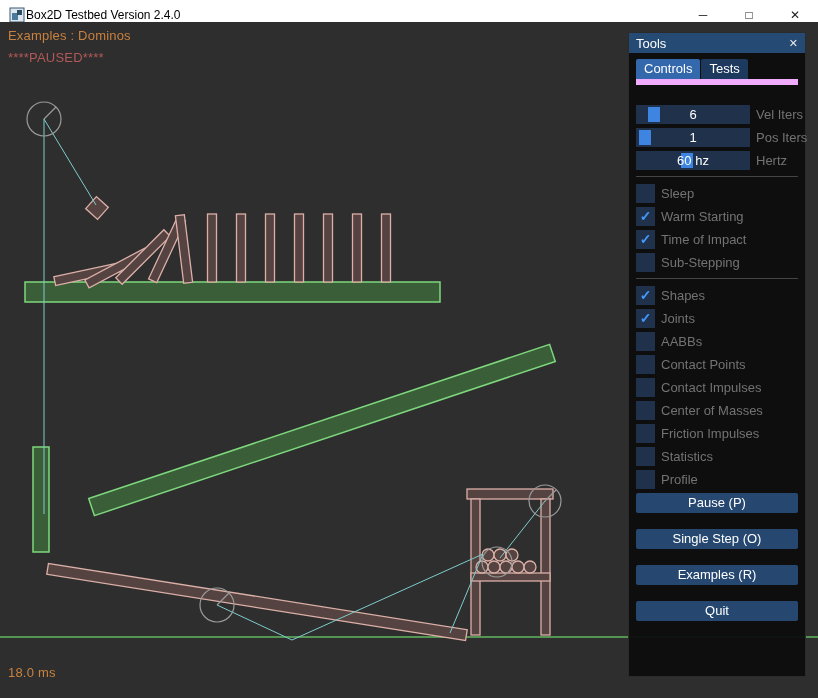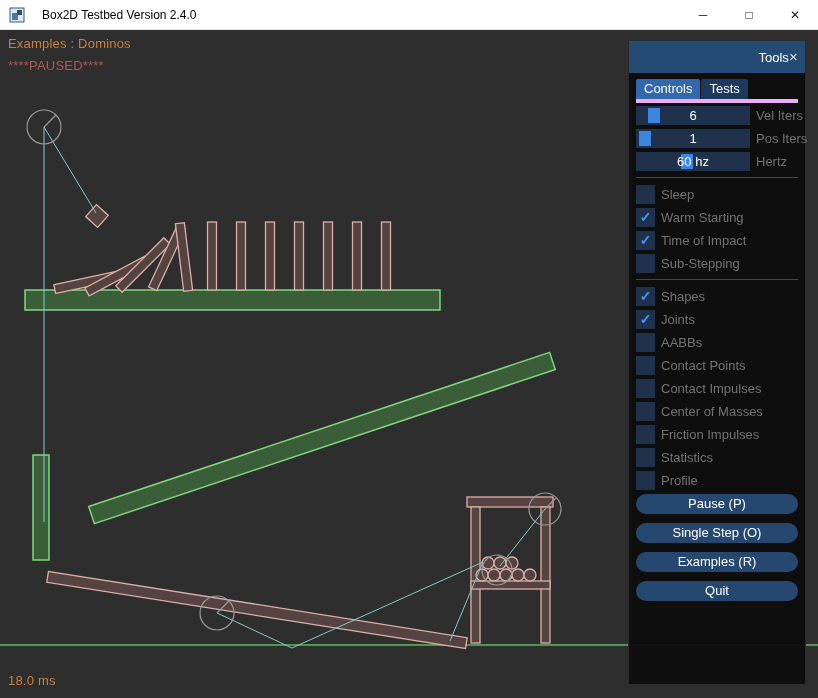--- a/index.html
+++ b/index.html
@@ -7,58 +7,58 @@
     width:818px;height:698px;overflow:hidden;position:relative;
     background:#2e2e2e;font-family:"Liberation Sans",sans-serif;
     -webkit-font-smoothing:antialiased;
   }
   
   .titlebar{
     position:absolute;left:0;top:0;width:818px;height:30px;background:#ffffff;
     border-bottom:1px solid #e3e3e3;box-sizing:border-box;display:flex;align-items:center;
   }
   .app-icon{margin-left:9px;width:16px;height:16px;flex:0 0 auto;}
-  .tb-title{font-size:12px;color:#000;margin-left:17px;white-space:nowrap;}
+  .tb-title{font-size:12px;color:#000;margin-left:1px;white-space:nowrap;}
   .win-btns{position:absolute;right:0;top:0;height:29px;display:flex;}
   .win-btn{width:46px;height:29px;display:flex;align-items:center;justify-content:center;
     font-size:12px;color:#1a1a1a;cursor:default;}
   
-  .canvas{position:absolute;left:0;top:30px;width:818px;height:668px;background:#2e2e2e;}
+  .canvas{position:absolute;left:0;top:22px;width:818px;height:668px;background:#2e2e2e;}
   .canvas svg{position:absolute;left:0;top:0;}
   .overlay-text{position:absolute;font-size:13px;letter-spacing:0.2px;}
   .example-label{left:8px;top:6px;color:#c9813f;}
   .paused-label{left:8px;top:28px;color:#b25858;}
   .frame-time{left:8px;bottom:10px;color:#c9813f;}
   
   .panel{
     position:absolute;left:628px;top:10px;width:178px;height:645px;box-sizing:border-box;
     background:rgba(13,13,13,0.95);border:1px solid #2b2b2b;color:#fff;
   }
   .panel-title{
-    height:32px;background:#254a73;display:flex;align-items:center;
-    justify-content:flex-end;padding:0 7px;font-size:13px;
+    height:20px;background:#254a73;display:flex;align-items:center;
+    justify-content:space-between;padding:0 7px;font-size:13px;
   }
   .panel-close{font-size:11px;color:#e8e8e8;cursor:default;}
   .panel-body{padding:6px 7px 0 7px;}
-  .tabbar{display:flex;border-bottom:4px solid #f0abfc;margin-bottom:3px;text-align:right;}
+  .tabbar{display:flex;border-bottom:6px solid #f0abfc;margin-bottom:20px;text-align:right;}
   .tab{font-size:13px;padding:2px 8px 3px;background:#1d3a5e;margin-right:1px;
     border-radius:2px 2px 0 0;cursor:default;}
   .tab.active{background:#3368ad;}
   .row{display:flex;align-items:center;margin-bottom:4px;}
   .lbl{margin-left:6px;font-size:13px;color:#737373;white-space:nowrap;}
   .sframe{position:relative;width:114px;height:19px;background:#1f314b;flex:0 0 auto;}
   .grab{position:absolute;top:2px;width:12px;height:15px;background:#3d85e0;}
   .sval{position:absolute;left:0;top:0;width:100%;text-align:center;line-height:19px;
     font-size:13px;color:#fff;}
   .cbox{width:19px;height:19px;background:#1f314b;flex:0 0 auto;display:flex;
     align-items:center;justify-content:center;cursor:default;}
   .checkmark{color:#4296fa;font-size:14px;font-weight:bold;line-height:19px;}
   .sep{border:none;border-top:1px solid #454545;margin:6px 0 7px 0;}
-  .btn{height:20px;background:#264870;border-radius:10px;font-size:13px;text-align:center;
-    line-height:20px;margin-bottom:9px;cursor:default;}
+  .btn{height:20px;background:#264870;border-radius:2px;font-size:13px;text-align:center;
+    line-height:20px;margin-bottom:16px;cursor:default;}
 </style>
 </head>
 <body>
 
 <div class="titlebar">
   <svg class="app-icon" width="16" height="16" viewBox="0 0 16 16">
     <rect x="1" y="1" width="14" height="14" fill="#dfe7ee" stroke="#3a5a78"></rect>
     <rect x="3" y="6" width="6" height="7" fill="#4a7a9b"></rect>
     <rect x="8" y="3" width="5" height="5" fill="#2e4d63"></rect>
   </svg>

